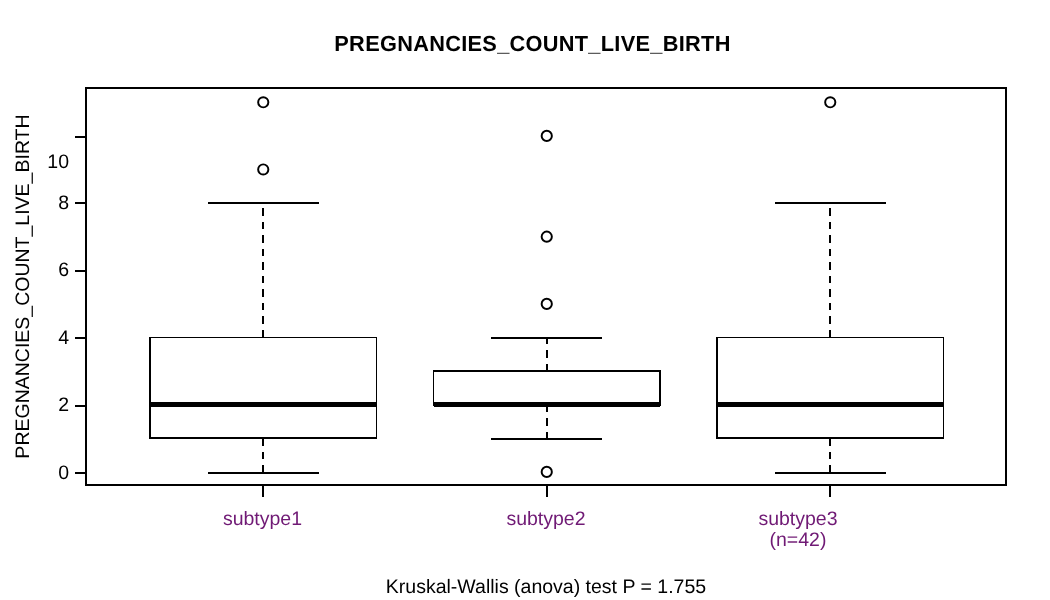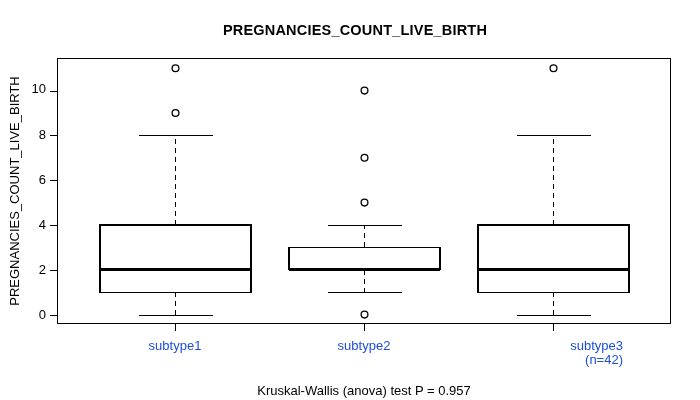--- a/index.html
+++ b/index.html
@@ -53,21 +53,21 @@
     font-size: 13px;
     color: #000000;
   }
   .xgroup-label {
     position: absolute;
     top: 339px;
     width: 140px;
     text-align: center;
     font-size: 13px;
     line-height: 13.5px;
-    color: #1d4ed8;
+    color: #701a75;
   }
   .caption {
     position: absolute;
     left: 57px;
     top: 383px;
     width: 614px;
     text-align: center;
     font-size: 13px;
     color: #000000;
   }
@@ -114,28 +114,28 @@
       <rect x="478" y="224.99200000000002" width="151" height="67.19999999999999" fill="#ffffff" stroke="#000000" stroke-width="1.2" shape-rendering="crispEdges"></rect>
       <line x1="478" y1="269.79200000000003" x2="629" y2="269.79200000000003" stroke="#000000" stroke-width="3.2" shape-rendering="crispEdges"></line>
       <circle cx="553.5" cy="68.19200000000001" r="3.4" fill="#ffffff" stroke="#000000" stroke-width="1.3"></circle>
     </svg>
   <div id="ytick-labels">
       <div class="ytick-label" style="top: 307.592px;">0</div>
       <div class="ytick-label" style="top: 262.792px;">2</div>
       <div class="ytick-label" style="top: 217.992px;">4</div>
       <div class="ytick-label" style="top: 173.192px;">6</div>
       <div class="ytick-label" style="top: 128.392px;">8</div>
-      <div class="ytick-label" style="top: 82px;">10</div>
+      <div class="ytick-label" style="top: 101px;">10</div>
     </div>
   <div id="xgroup-labels">
       <div class="xgroup-label" style="left: 105px;">
         <div>subtype1</div>
       </div>
       <div class="xgroup-label" style="left: 294px;">
         <div>subtype2</div>
       </div>
-      <div class="xgroup-label" style="left: 483px; text-align: right;">
+      <div class="xgroup-label" style="left: 462px;">
         <div>subtype3</div>
         <div>(n=42)</div>
       </div>
     </div>
-  <div class="caption">Kruskal-Wallis (anova) test P = 0.957</div>
+  <div class="caption">Kruskal-Wallis (anova) test P = 1.755</div>
 </div>
 
 </body></html>

